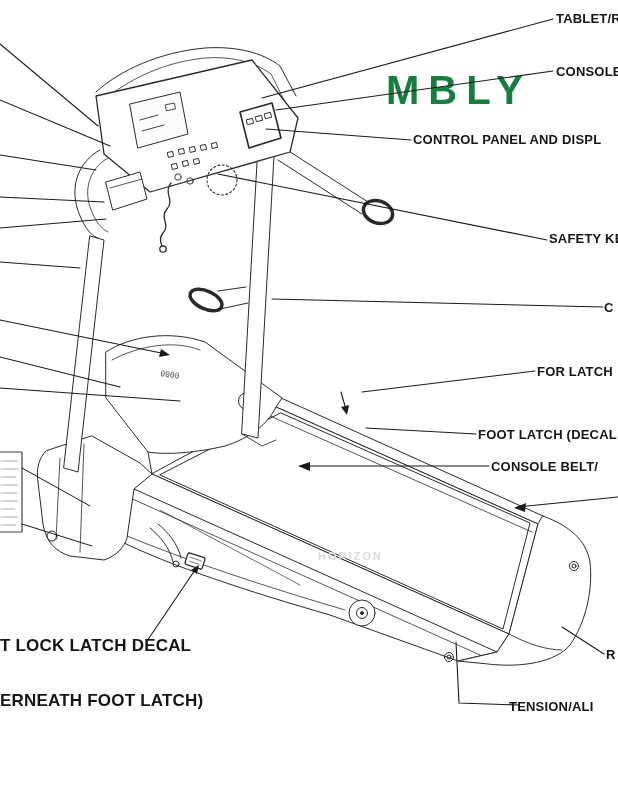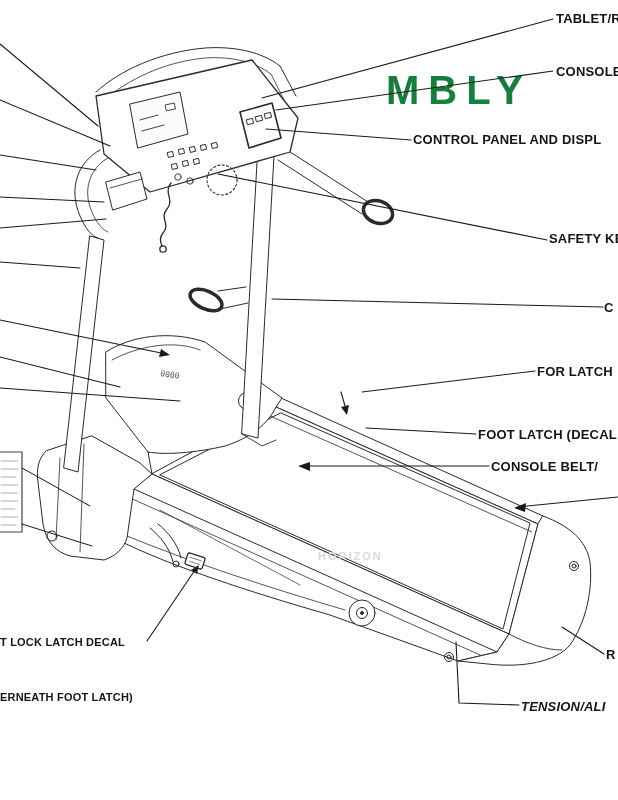--- a/index.html
+++ b/index.html
@@ -1,21 +1,21 @@
 <!DOCTYPE html>
 <html><head>
 <meta charset="utf-8">
 <style>
   html,body{margin:0;padding:0;background:#fff;}
   .page{position:relative;width:618px;height:800px;background:#ffffff;overflow:hidden;
         font-family:"Liberation Sans",sans-serif;}
   .art{position:absolute;left:0;top:0;z-index:2;}
   .lbl{position:absolute;font-weight:bold;font-size:13px;color:#151515;white-space:nowrap;
        letter-spacing:.2px;z-index:4;}
-  .lbl-small{font-size:11px;text-align:right;}
+  .lbl-small{font-size:17px;text-align:right;}
   .wm{position:absolute;font-weight:bold;pointer-events:none;}
   .wm-big{font-size:40px;letter-spacing:9px;color:#15803d;z-index:1;}
   .wm-small{font-size:11px;letter-spacing:2px;color:#dadada;z-index:3;}
 </style>
 </head>
 <body>
 
 <div class="page">
 
   <div class="wm wm-big" style="left:386px;top:68px;">MBLY</div>
@@ -222,18 +222,18 @@
 
   <div class="lbl" style="left:556px;top:11px;">TABLET/R</div>
   <div class="lbl" style="left:556px;top:64px;">CONSOLE</div>
   <div class="lbl" style="left:413px;top:132px;">CONTROL PANEL AND DISPL</div>
   <div class="lbl" style="left:549px;top:231px;">SAFETY KE</div>
   <div class="lbl" style="left:604px;top:300px;">C</div>
   <div class="lbl" style="left:537px;top:364px;">FOR LATCH</div>
   <div class="lbl" style="left:478px;top:427px;">FOOT LATCH (DECAL</div>
   <div class="lbl" style="left:491px;top:459px;">CONSOLE BELT/</div>
   <div class="lbl" style="left:606px;top:647px;">R</div>
-  <div class="lbl" style="left:521px;top:699px;font-style:italic;">TENSION/ALI</div>
+  <div class="lbl" style="left:509px;top:699px;">TENSION/ALI</div>
 
   <div class="lbl lbl-small" style="left:0;top:636px;">T LOCK LATCH DECAL</div>
   <div class="lbl lbl-small" style="left:0;top:656px;margin-top:35px;">ERNEATH FOOT LATCH)</div>
 
 </div>
 
 </body></html>

